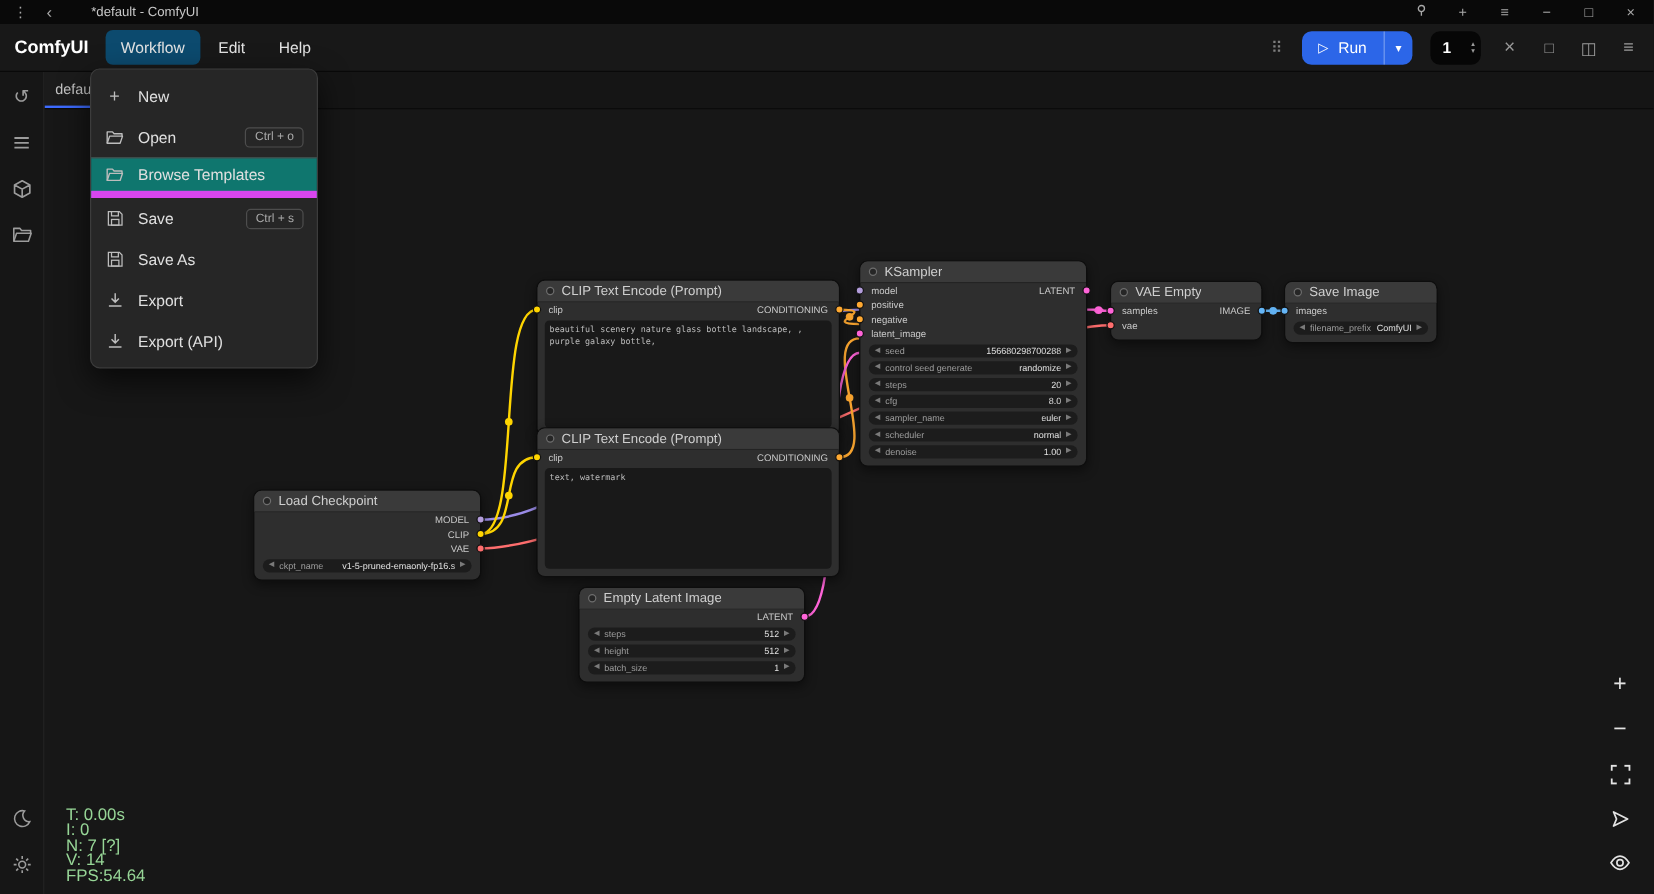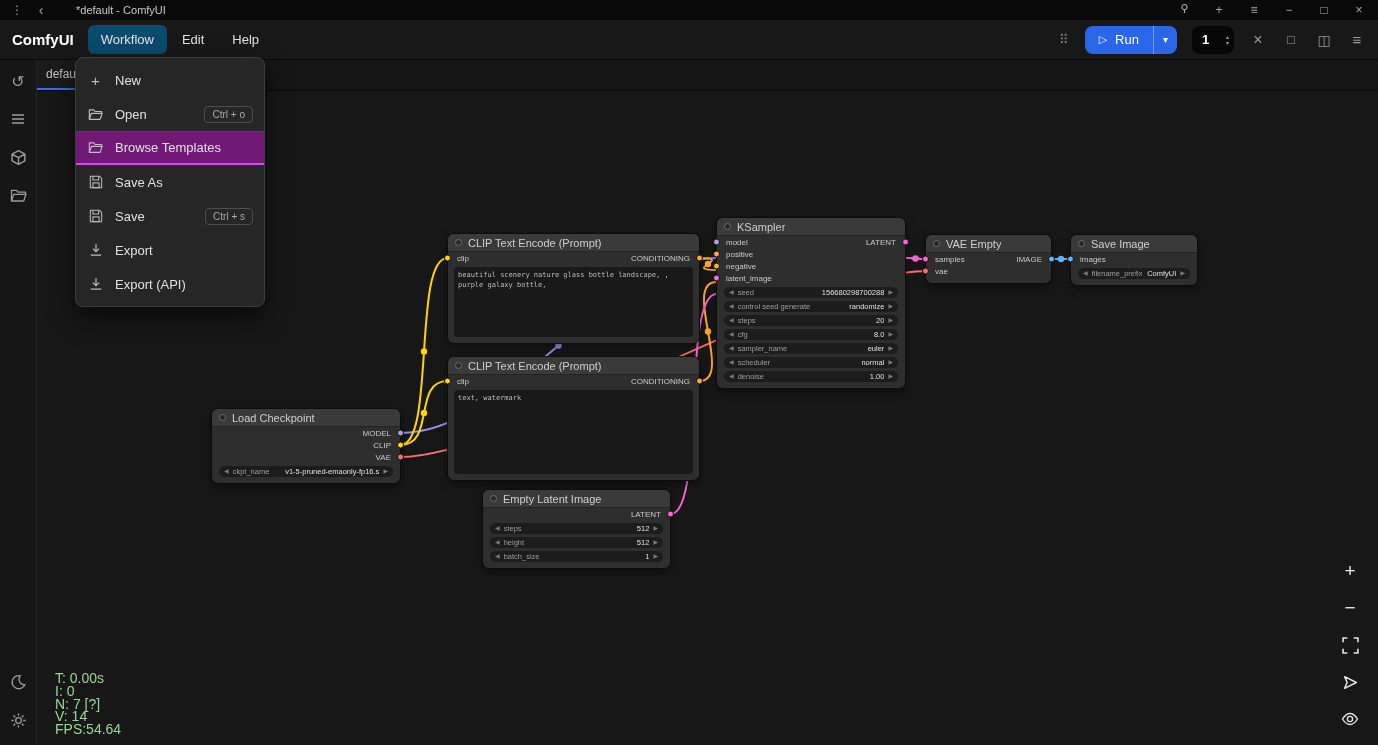--- a/index.html
+++ b/index.html
@@ -35,21 +35,21 @@
 
   
   .sidebar{position:absolute;top:60px;left:0;bottom:0;width:37px;background:#161616;border-right:1px solid #242424;z-index:30;display:flex;flex-direction:column;align-items:center;padding-top:8px}
   .sb-ic{width:26px;height:26px;margin-bottom:12px;display:flex;align-items:center;justify-content:center;color:#9c9c9c;font-size:16px;border-radius:6px}
   .sb-spacer{flex:1}
   .sb-bottom{display:flex;flex-direction:column;align-items:center}
 
   
   .wf-menu{position:absolute;top:57px;left:75px;width:190px;background:#262626;border:1px solid #3c3c3c;border-radius:8px;box-shadow:0 10px 26px rgba(0,0,0,.65);z-index:70;padding:5px 0}
   .wf-item{height:34px;display:flex;align-items:center;gap:11px;padding:0 11px;font-size:13px;color:#e0e0e0}
-  .wf-item.highlight{background:#701a75;border-top:1px solid #474747;border-bottom:2px solid #d946ef}
+  .wf-item.highlight{background:#0f766e;border-top:1px solid #474747;border-bottom:6px solid #d946ef}
   .wf-ic{width:17px;display:flex;align-items:center;justify-content:center;color:#bdbdbd}
   .wf-label{flex:1}
   .wf-kbd{font-size:10px;color:#a9a9a9;border:1px solid #4d4d4d;border-radius:4px;padding:2px 7px}
 
   
   #stage{position:absolute;inset:0;z-index:1}
   #wires{position:absolute;left:0;top:0;z-index:1;pointer-events:none}
   .node{position:absolute;background:#2e2e2e;border:1px solid #0d0d0d;border-radius:7px;box-shadow:0 3px 9px rgba(0,0,0,.45);padding-bottom:6px;z-index:2}
   .node-header{height:18px;background:#3a3a3a;border-radius:6px 6px 0 0;display:flex;align-items:center;gap:6px;padding:0 7px;border-bottom:1px solid #232323}
   .hdr-dot{width:7px;height:7px;border-radius:50%;background:#262626;border:1px solid #6e6e6e;flex:none}
@@ -125,21 +125,21 @@
         <div class="node-header">
           <span class="hdr-dot"></span>
           <span class="node-title">CLIP Text Encode (Prompt)</span>
         </div>
         <div class="io-row">
           <span class="slot in" style="background: rgb(255, 213, 0);"></span>
           <span>clip</span>
           <span class="out-label">CONDITIONING</span>
           <span class="slot out" style="background: rgb(255, 169, 49);"></span>
         </div>
-        <div class="node-text" style="height: 70px;">beautiful scenery nature glass bottle landscape, , purple galaxy bottle,</div>
+        <div class="node-text" style="height: 90px;">beautiful scenery nature glass bottle landscape, , purple galaxy bottle,</div>
       </div>
       <div class="node" style="left: 447px; top: 356px; width: 253px;">
         <div class="node-header">
           <span class="hdr-dot"></span>
           <span class="node-title">CLIP Text Encode (Prompt)</span>
         </div>
         <div class="io-row">
           <span class="slot in" style="background: rgb(255, 213, 0);"></span>
           <span>clip</span>
           <span class="out-label">CONDITIONING</span>
@@ -427,32 +427,32 @@
       <span class="wf-label">Browse Templates</span>
     </div>
     <div class="wf-item">
       <span class="wf-ic">
         <svg width="14" height="14" viewBox="0 0 16 16" fill="none" stroke="#bdbdbd" stroke-width="1.2">
           <path d="M1.5 1.5 h10.5 L14.5 4 V14.5 H1.5 Z"></path>
           <path d="M4.5 1.5 v4.2 h6.5 V1.5"></path>
           <rect x="4.5" y="9" width="7" height="5.5"></rect>
         </svg>
       </span>
-      <span class="wf-label">Save As</span>
+      <span class="wf-label">Save</span>
+      <span class="wf-kbd">Ctrl + s</span>
     </div>
     <div class="wf-item">
       <span class="wf-ic">
         <svg width="14" height="14" viewBox="0 0 16 16" fill="none" stroke="#bdbdbd" stroke-width="1.2">
           <path d="M1.5 1.5 h10.5 L14.5 4 V14.5 H1.5 Z"></path>
           <path d="M4.5 1.5 v4.2 h6.5 V1.5"></path>
           <rect x="4.5" y="9" width="7" height="5.5"></rect>
         </svg>
       </span>
-      <span class="wf-label">Save</span>
-      <span class="wf-kbd">Ctrl + s</span>
+      <span class="wf-label">Save As</span>
     </div>
     <div class="wf-item">
       <span class="wf-ic">
         <svg width="14" height="14" viewBox="0 0 16 16" fill="none" stroke="#bdbdbd" stroke-width="1.4">
           <path d="M8 1.5 v8 M4.5 6.5 L8 10 L11.5 6.5 M2 13.8 h12"></path>
         </svg>
       </span>
       <span class="wf-label">Export</span>
     </div>
     <div class="wf-item">

